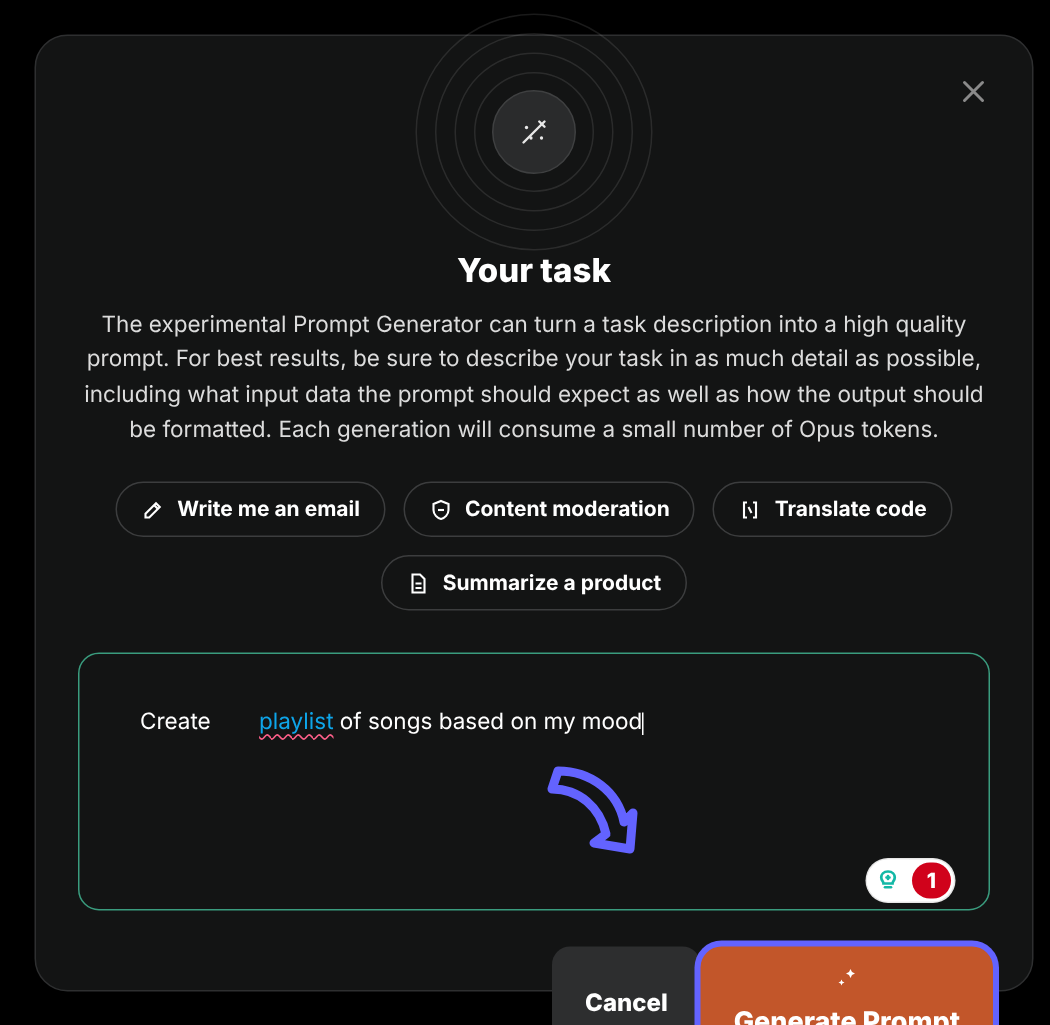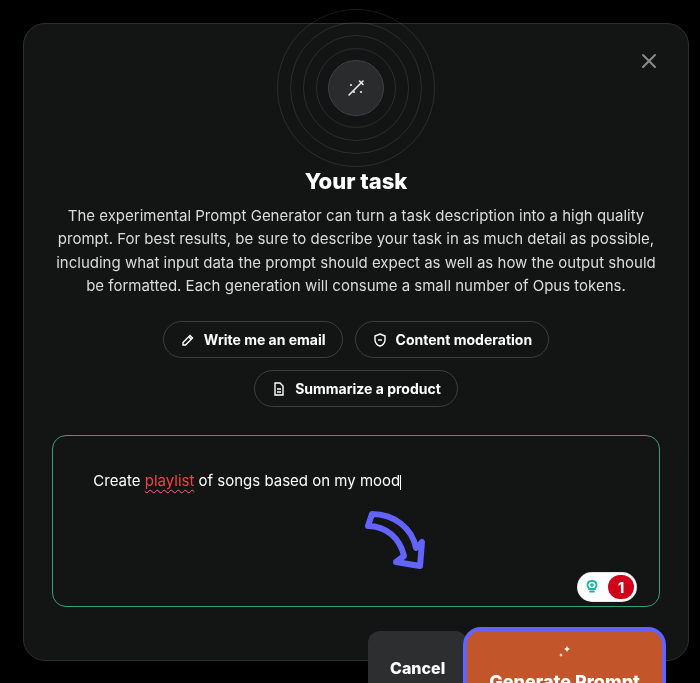--- a/index.html
+++ b/index.html
@@ -44,21 +44,21 @@
   .chip{
     display:inline-flex;align-items:center;gap:8px;border:1px solid var(--chip-border);background:transparent;
     color:var(--text);font-weight:700;font-size:14px;padding:9px 16px;border-radius:22px;cursor:pointer;
   }
   .chip .ico{width:16px;height:16px;display:inline-flex;align-items:center;justify-content:center;}
   .ta-wrap{position:relative;margin:28px 6px 0;}
   textarea{
     width:100%;height:172px;resize:none;background:transparent;border:1px solid var(--ta-border);
     border-radius:14px;color:var(--text);font-size:15px;padding:14px 16px;outline:none;
   }
-  .spell{color:#ef4444;text-decoration:underline wavy #ff5f8a 1px;text-underline-offset:3px;}
+  .spell{color:#0ea5e9;text-decoration:underline wavy #ff5f8a 1px;text-underline-offset:3px;margin-left:28px;}
   .ta-mirror{
     position:absolute;left:16px;top:14px;color:var(--text);font-size:15px;line-height:1.4;pointer-events:none;white-space:pre-wrap;
   }
   textarea{color:transparent;caret-color:#fff;}
   .arrow-annot{
     position:absolute;left:330px;top:478px;width:84px;height:84px;pointer-events:none;
   }
   .badge{
     position:absolute;right:24px;bottom:10px;display:flex;align-items:center;gap:0;border-radius:18px;overflow:hidden;
     background:#fff;height:28px;box-shadow:0 0 0 1px #e6e6e6;
@@ -127,20 +127,30 @@
         <svg width="16" height="16" viewBox="0 0 16 16" fill="none" stroke="#fff" stroke-width="1.4">
             <path d="M8 2 L13 4 V8 C13 11 10.5 13.5 8 14 C5.5 13.5 3 11 3 8 V4 Z"></path>
             <path d="M6 8 h4"></path>
           </svg>
       </span>
       <span>Content moderation</span>
     </button>
     <button class="chip">
       <span class="ico">
         <svg width="16" height="16" viewBox="0 0 16 16" fill="none" stroke="#fff" stroke-width="1.4">
+            <path d="M6 3 H4 V13 H6"></path>
+            <path d="M10 3 H12 V13 H10"></path>
+            <path d="M7 6 L9 10"></path>
+          </svg>
+      </span>
+      <span>Translate code</span>
+    </button>
+    <button class="chip">
+      <span class="ico">
+        <svg width="16" height="16" viewBox="0 0 16 16" fill="none" stroke="#fff" stroke-width="1.4">
             <path d="M4 2 H9 L12 5 V14 H4 Z"></path>
             <path d="M6 8 H10 M6 11 H10"></path>
           </svg>
       </span>
       <span>Summarize a product</span>
     </button>
   </div>
 
   <div class="ta-wrap">
     <textarea value="Create playlist of songs based on my mood" style="">Create playlist of songs based on my mood</textarea>

